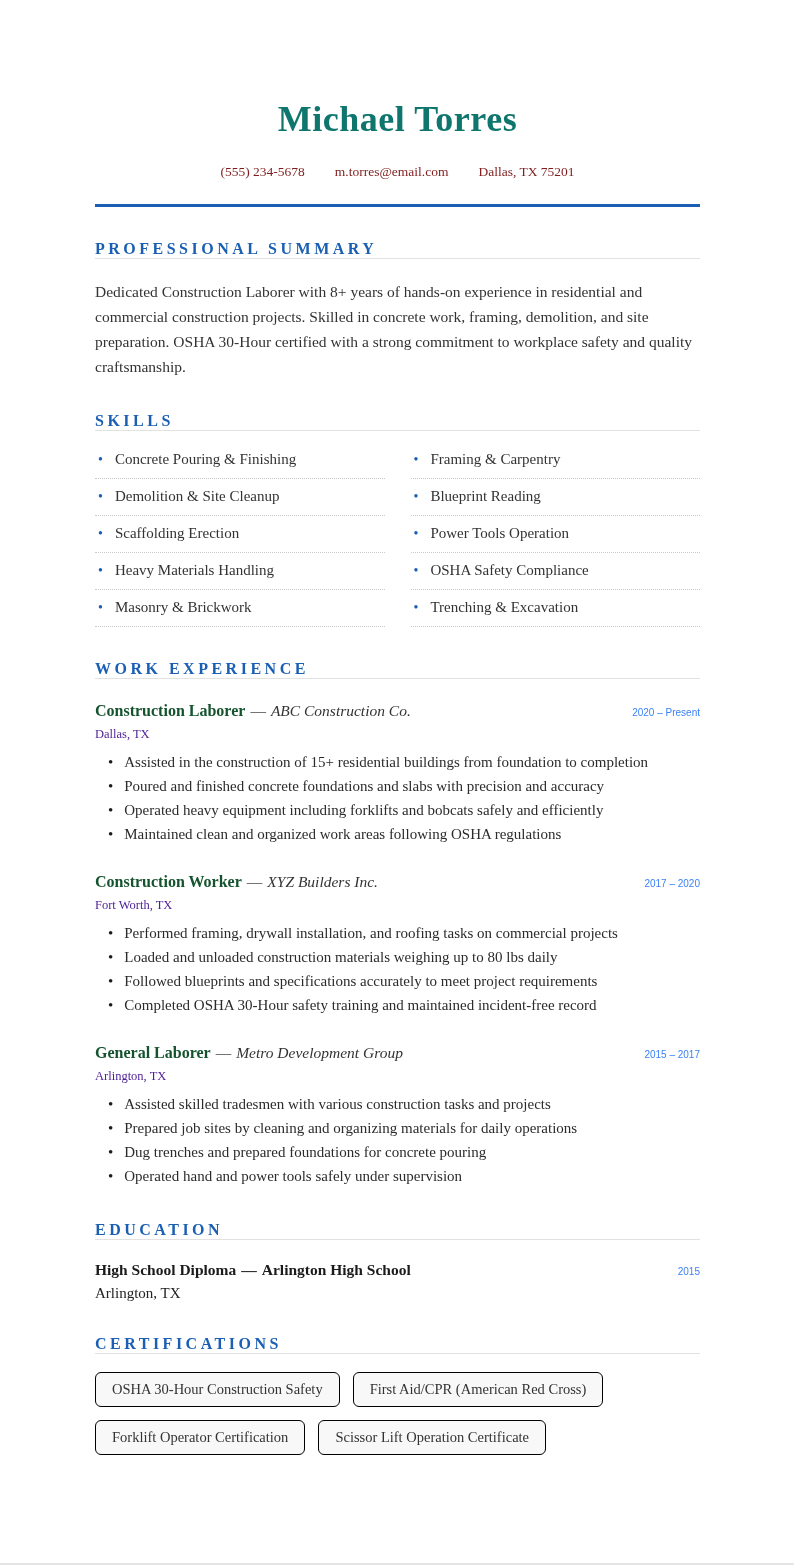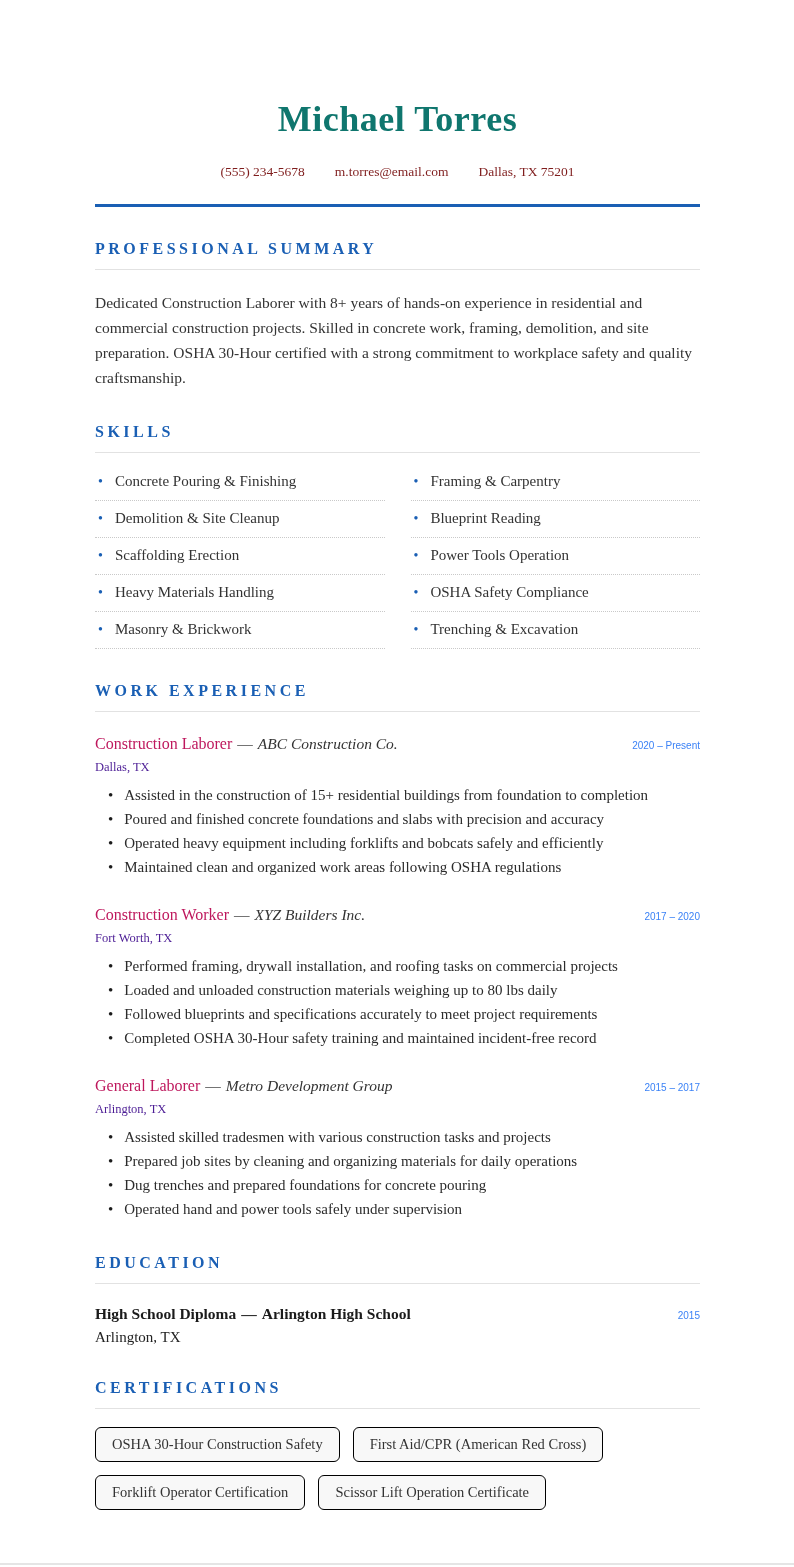--- a/index.html
+++ b/index.html
@@ -41,21 +41,20 @@
     margin-top: 24px;
   }
   
   section { margin-top: 33px; }
   .section-heading {
     margin: 0;
     color: #1a5fb4;
     font-size: 16px;
     font-weight: 700;
     letter-spacing: 3.5px;
-    padding-bottom: 11px;
     border-bottom: 1px solid #e2e2e2;
   }
   
   .summary-text {
     margin: 20px 0 0 0;
     font-size: 15.5px;
     line-height: 25px;
     color: #333333;
   }
   
@@ -76,21 +75,21 @@
   }
   .skill-item .bullet { color: #1a5fb4; font-size: 14px; }
   
   .job { margin-top: 23px; }
   .job + .job { margin-top: 27px; }
   .job-header {
     display: flex;
     justify-content: space-between;
     align-items: baseline;
   }
-  .job-title { font-weight: 400; font-size: 16px; color: #be185d; }
+  .job-title { font-weight: 700; font-size: 16px; color: #14532d; }
   .dash { color: #444444; margin: 0 5px; font-size: 15.5px; }
   .job-company { font-style: italic; font-size: 15.5px; color: #333333; }
   .dates {
     font-family: "Liberation Sans", sans-serif;
     font-size: 10px;
     color: #3b82f6;
     white-space: nowrap;
     flex-shrink: 0;
     margin-left: 16px;
   }

